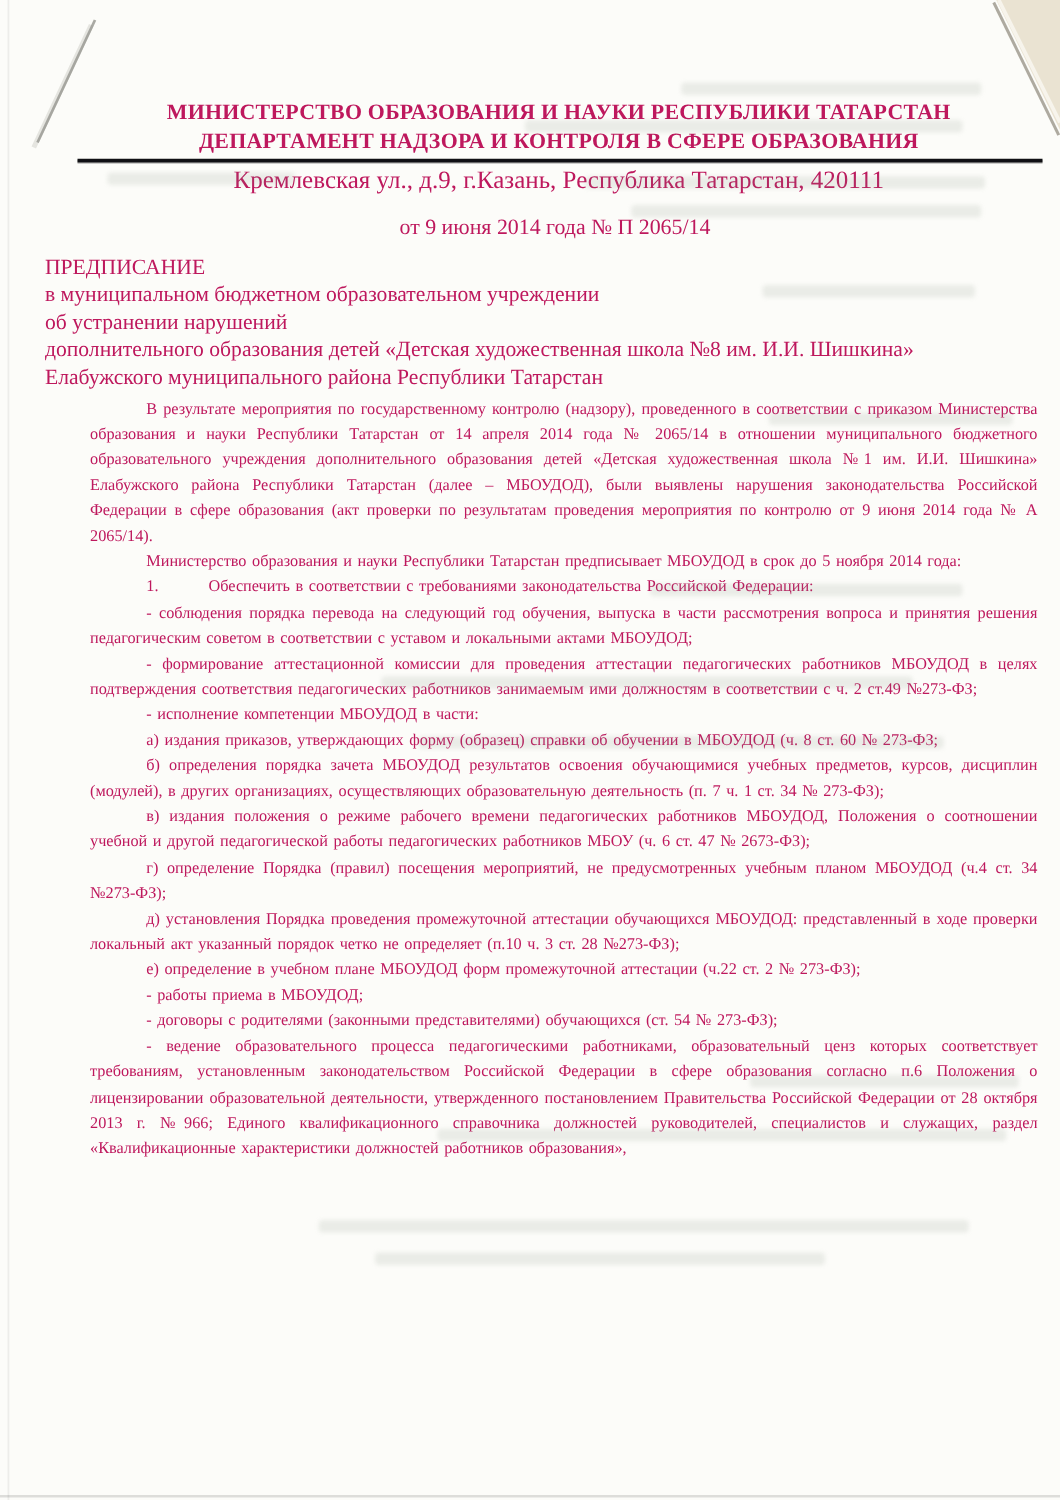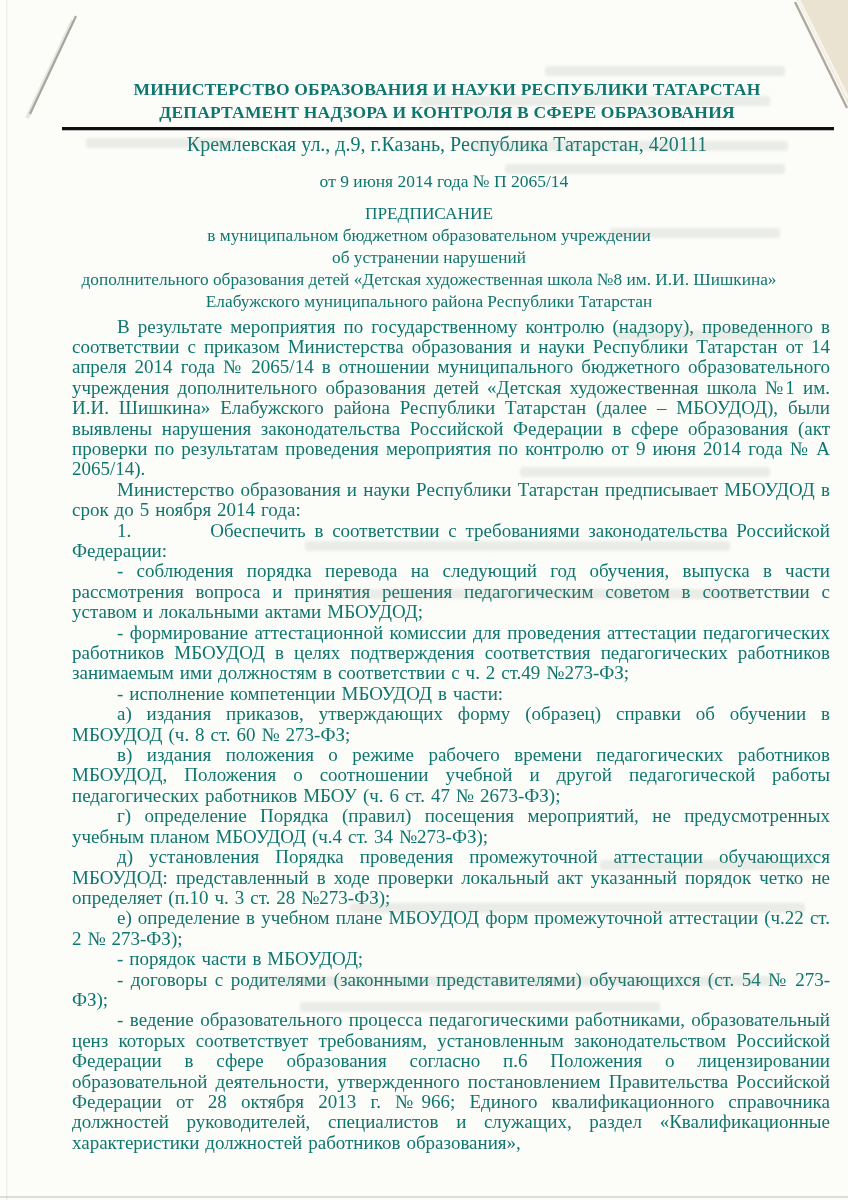--- a/index.html
+++ b/index.html
@@ -4,21 +4,21 @@
 <style>
   html, body { margin: 0; padding: 0; background: #e8e8e6; }
   .page {
     position: relative;
     width: 848px;
     height: 1200px;
     margin: 0 auto;
     background: #fcfcf9;
     overflow: hidden;
     font-family: "Liberation Serif", "DejaVu Serif", serif;
-    color: #0f766e;
+    color: #be185d;
   }
   
   .artifacts { position: absolute; inset: 0; pointer-events: none; }
   .bleed {
     position: absolute;
     height: 10px;
     background: rgba(124, 140, 124, 0.14);
     border-radius: 3px;
     filter: blur(1.6px);
   }
@@ -49,30 +49,30 @@
     margin-top: 15px;
     text-align: center;
     font-size: 17.5px;
     line-height: 22px;
     padding-left: 40px;
   }
   .date-line span { text-underline-offset: 3px; }
   
   .title-block {
     margin-top: 11px;
-    text-align: center;
+    text-align: left;
     font-size: 17.3px;
     line-height: 21.9px;
     padding: 0 26px 0 36px;
   }
   
   .body {
     margin-top: 4px;
     padding: 0 18px 0 72px;
-    font-size: 19px;
+    font-size: 13px;
     line-height: 20.4px;
     text-align: justify;
     text-justify: inter-word;
   }
   .body p { margin: 0; text-indent: 45px; word-spacing: 1.2px; }
 </style>
 </head>
 <body>
 
 <div class="page">
@@ -127,22 +127,23 @@
   </div>
 
   <div class="body">
       <p>В результате мероприятия по государственному контролю (надзору), проведенного в соответствии с приказом Министерства образования и науки Республики Татарстан от 14 апреля 2014 года № 2065/14 в отношении муниципального бюджетного образовательного учреждения дополнительного образования детей «Детская художественная школа №1 им. И.И. Шишкина» Елабужского района Республики Татарстан (далее – МБОУДОД), были выявлены нарушения законодательства Российской Федерации в сфере образования (акт проверки по результатам проведения мероприятия по контролю от 9 июня 2014 года № А 2065/14).</p>
       <p>Министерство образования и науки Республики Татарстан предписывает МБОУДОД в срок до 5 ноября 2014 года:</p>
       <p>1.&nbsp;&nbsp;&nbsp;&nbsp;&nbsp;&nbsp;&nbsp;&nbsp; Обеспечить в соответствии с требованиями законодательства Российской Федерации:</p>
       <p>- соблюдения порядка перевода на следующий год обучения, выпуска в части рассмотрения вопроса и принятия решения педагогическим советом в соответствии с уставом и локальными актами МБОУДОД;</p>
       <p>- формирование аттестационной комиссии для проведения аттестации педагогических работников МБОУДОД в целях подтверждения соответствия педагогических работников занимаемым ими должностям в соответствии с ч. 2 ст.49 №273-ФЗ;</p>
       <p>- исполнение компетенции МБОУДОД в части:</p>
       <p>а) издания приказов, утверждающих форму (образец) справки об обучении в МБОУДОД (ч. 8 ст. 60 № 273-ФЗ;</p>
+      <p>б) определения порядка зачета МБОУДОД результатов освоения обучающимися учебных предметов, курсов, дисциплин (модулей), в других организациях, осуществляющих образовательную деятельность (п. 7 ч. 1 ст. 34 № 273-ФЗ);</p>
       <p>в) издания положения о режиме рабочего времени педагогических работников МБОУДОД, Положения о соотношении учебной и другой педагогической работы педагогических работников МБОУ (ч. 6 ст. 47 № 2673-ФЗ);</p>
       <p>г) определение Порядка (правил) посещения мероприятий, не предусмотренных учебным планом МБОУДОД (ч.4 ст. 34 №273-ФЗ);</p>
       <p>д) установления Порядка проведения промежуточной аттестации обучающихся МБОУДОД: представленный в ходе проверки локальный акт указанный порядок четко не определяет (п.10 ч. 3 ст. 28 №273-ФЗ);</p>
       <p>е) определение в учебном плане МБОУДОД форм промежуточной аттестации (ч.22 ст. 2 № 273-ФЗ);</p>
-      <p>- порядок части в МБОУДОД;</p>
+      <p>- работы приема в МБОУДОД;</p>
       <p>- договоры с родителями (законными представителями) обучающихся (ст. 54 № 273-ФЗ);</p>
       <p>- ведение образовательного процесса педагогическими работниками, образовательный ценз которых соответствует требованиям, установленным законодательством Российской Федерации в сфере образования согласно п.6 Положения о лицензировании образовательной деятельности, утвержденного постановлением Правительства Российской Федерации от 28 октября 2013 г. №966; Единого квалификационного справочника должностей руководителей, специалистов и служащих, раздел «Квалификационные характеристики должностей работников образования»,</p>
     </div>
 
 </div>
 
 </body></html>

